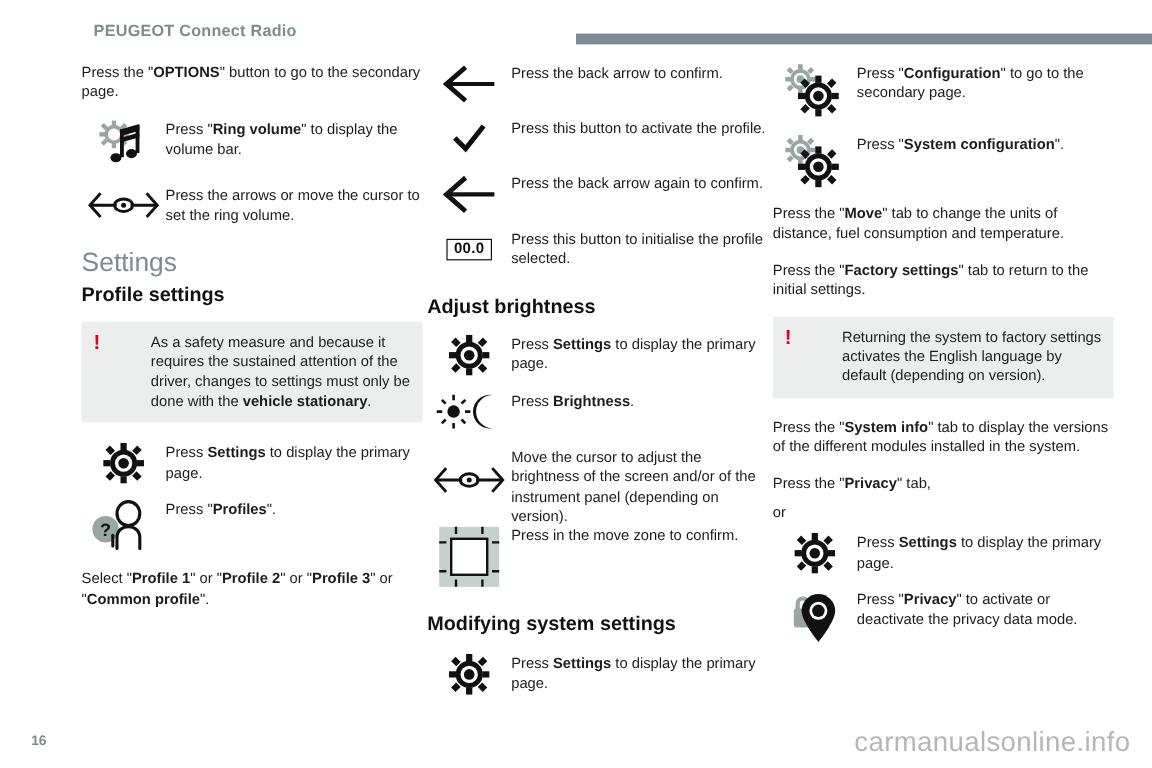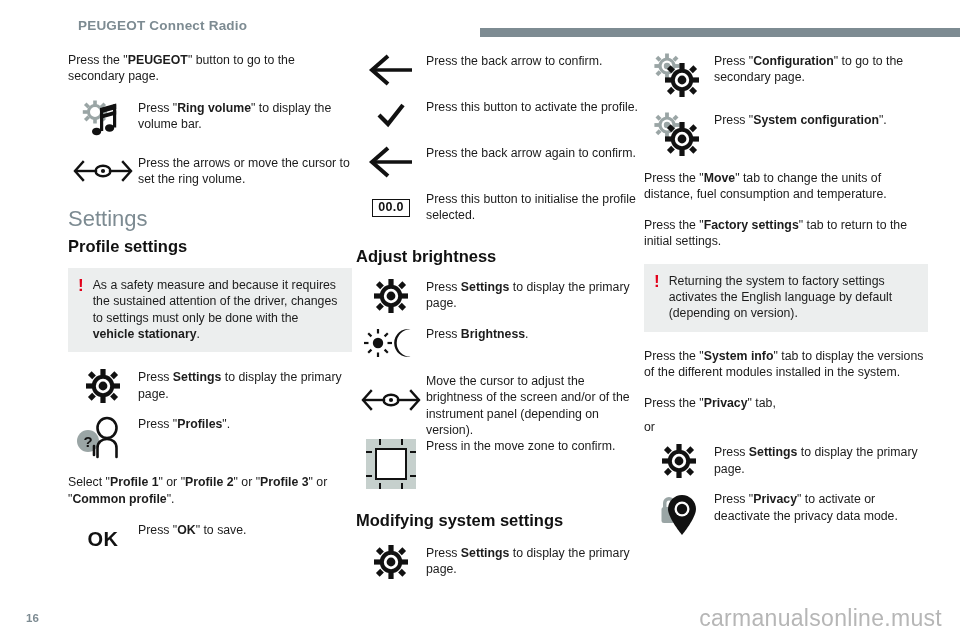--- a/index.html
+++ b/index.html
@@ -78,20 +78,21 @@
     font-weight: bold;
     font-size: 17px;
     line-height: 15px;
     flex: 0 0 auto;
     padding-top: 1px;
   }
   .warn .wtext {
     font-size: 12.3px;
     line-height: 16.4px;
     color: #1c1c1c;
+    margin-left: 33px;
   }
 
   
   .irow {
     display: flex;
     align-items: flex-start;
     margin: 0 0 12px 0;
   }
   .irow .ico {
     flex: 0 0 70px;
@@ -149,21 +150,21 @@
 </head>
 <body>
 
 <div class="page">
 
   <div class="hdr-title">PEUGEOT Connect Radio</div>
   <div class="hdr-bar"></div>
 
   <div class="col col-1">
 
-    <p class="para"><span>Press the "</span><b>PEUGEOT</b><span>" button to go to the secondary page.</span></p>
+    <p class="para"><span>Press the "</span><b>OPTIONS</b><span>" button to go to the secondary page.</span></p>
 
     <div class="irow">
       <div class="ico">
         <svg width="46" height="42" viewBox="0 0 46 42">
           <g fill="none" stroke="#9aa5a5" stroke-width="3">
             <circle cx="15" cy="12" r="6.5"></circle>
           </g>
           <g fill="#9aa5a5">
             <rect x="13.2" y="0.5" width="3.6" height="5"></rect>
             <rect x="13.2" y="18.5" width="3.6" height="5"></rect>
@@ -243,26 +244,20 @@
             <line x1="19" y1="30" x2="19" y2="39"></line>
           </g>
         </svg>
       </div>
       <div class="itxt"><span>Press "</span><b>Profiles</b><span>".</span></div>
     </div>
 
     <p class="para"><span>Select "</span><b>Profile 1</b><span>" or "</span><b>Profile 2</b><span>" or "</span><b>Profile 3</b><span>" or "</span><b>Common profile</b><span>".</span></p>
 
 
-    <div class="irow">
-      <div class="ico">
-        <span class="ok-glyph">OK</span>
-      </div>
-      <div class="itxt"><span>Press "</span><b>OK</b><span>" to save.</span></div>
-    </div>
   </div>
 
   <div class="col col-2">
 
     <div class="irow">
       <div class="ico">
         <svg width="46" height="32" viewBox="0 0 46 32">
           <g stroke="#111" stroke-width="3.4" fill="none" stroke-linecap="butt">
             <line x1="4" y1="16" x2="44" y2="16"></line>
             <polyline points="20,2 4,16 20,30" stroke-width="4" stroke-linejoin="miter"></polyline>
@@ -515,15 +510,15 @@
           <path d="M29 4 C36.7 4 43 10.3 43 18 C43 27 29 44 29 44 C29 44 15 27 15 18 C15 10.3 21.3 4 29 4 Z" fill="#111"></path>
           <circle cx="29" cy="18" r="7.5" fill="#fff"></circle>
           <circle cx="29" cy="18" r="5.2" fill="#111"></circle>
         </svg>
       </div>
       <div class="itxt"><span>Press "</span><b>Privacy</b><span>" to activate or deactivate the privacy data mode.</span></div>
     </div>
   </div>
 
   <div class="pageno">16</div>
-  <div class="wmark">carmanualsonline.must</div>
+  <div class="wmark">carmanualsonline.info</div>
 
 </div>
 
 </body></html>

